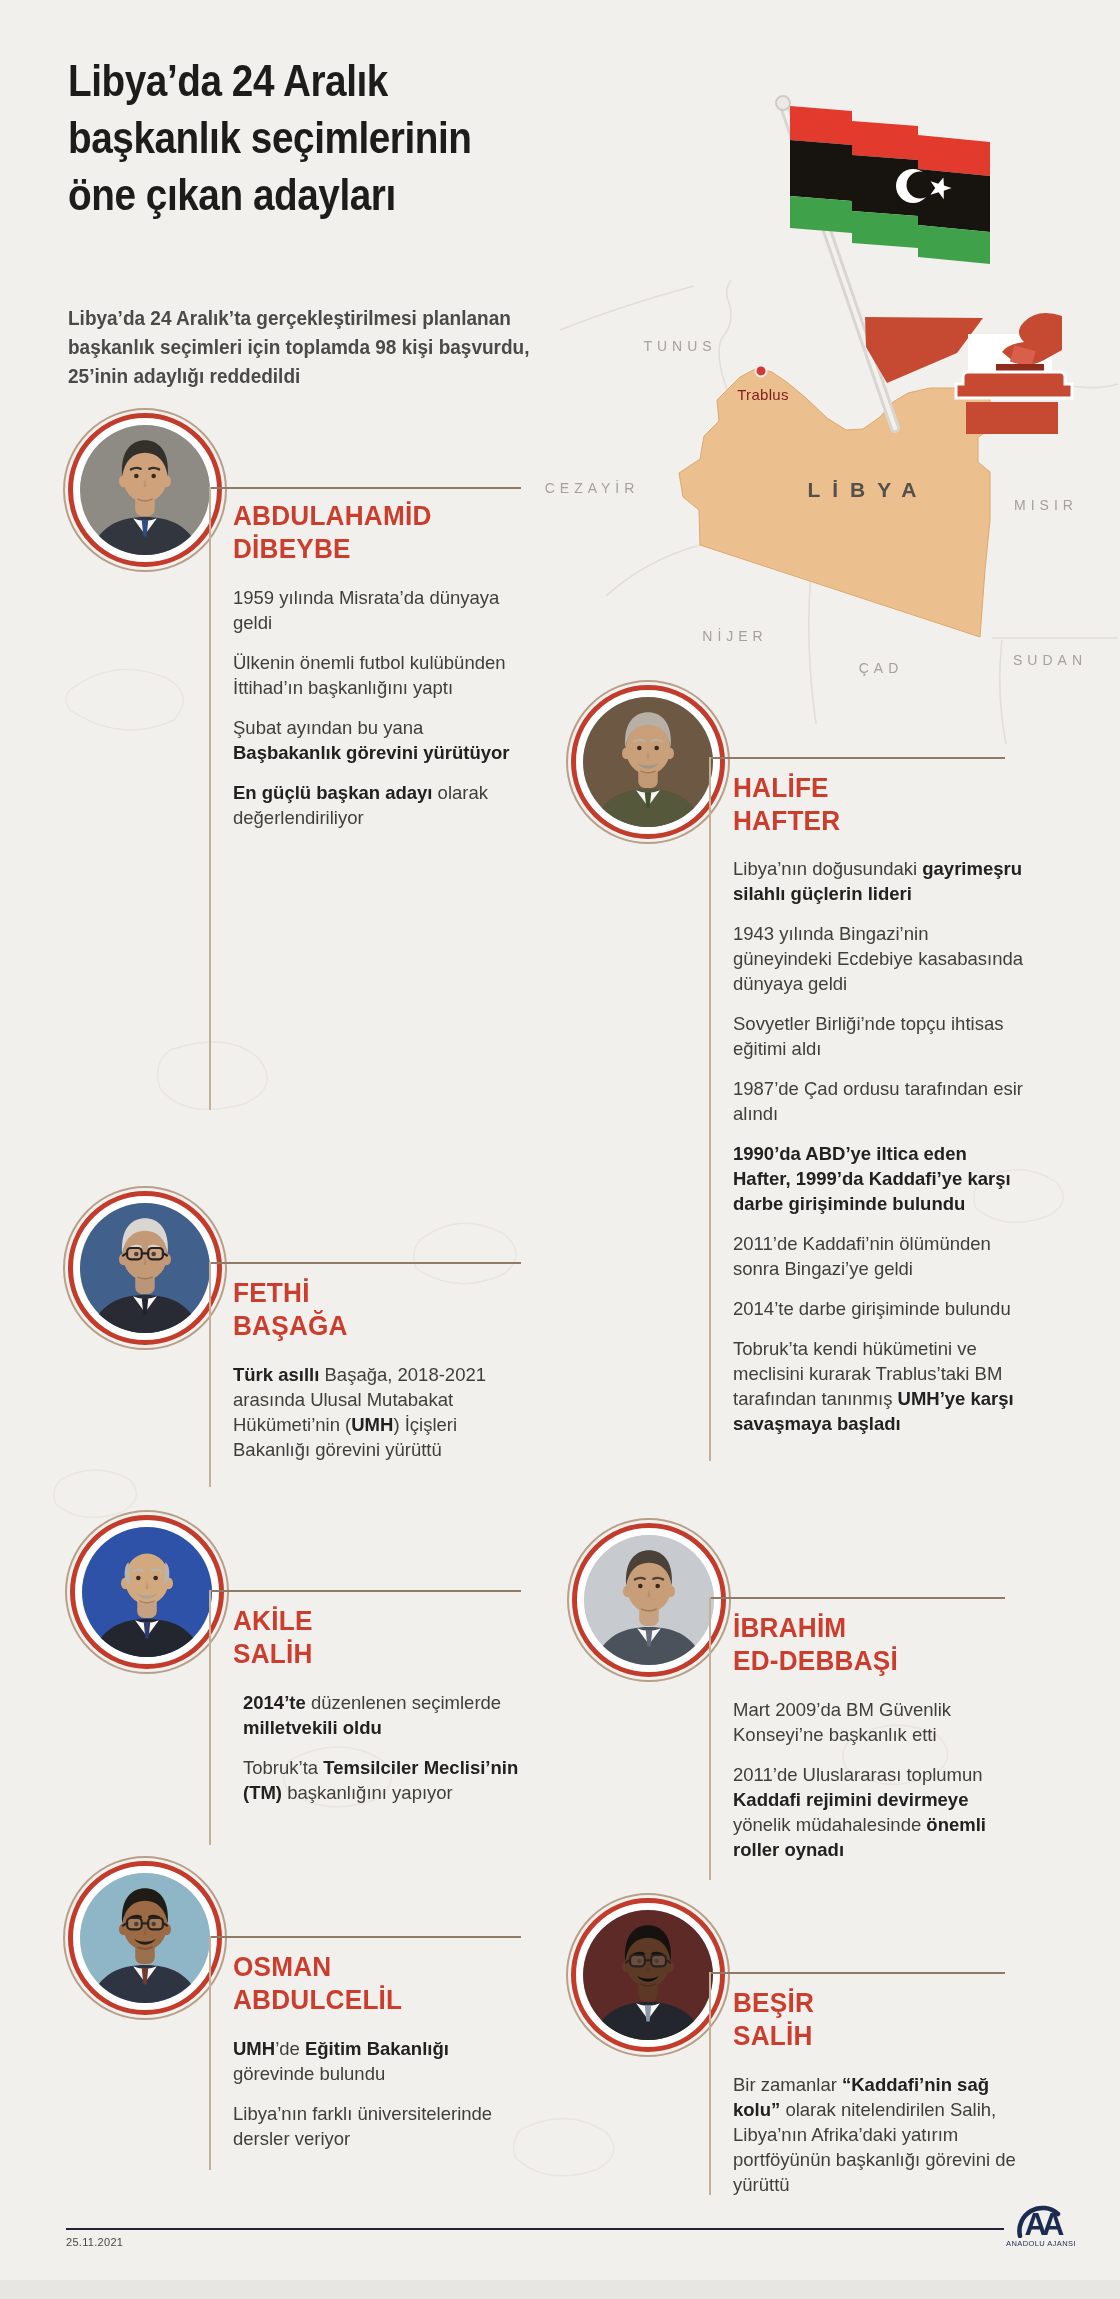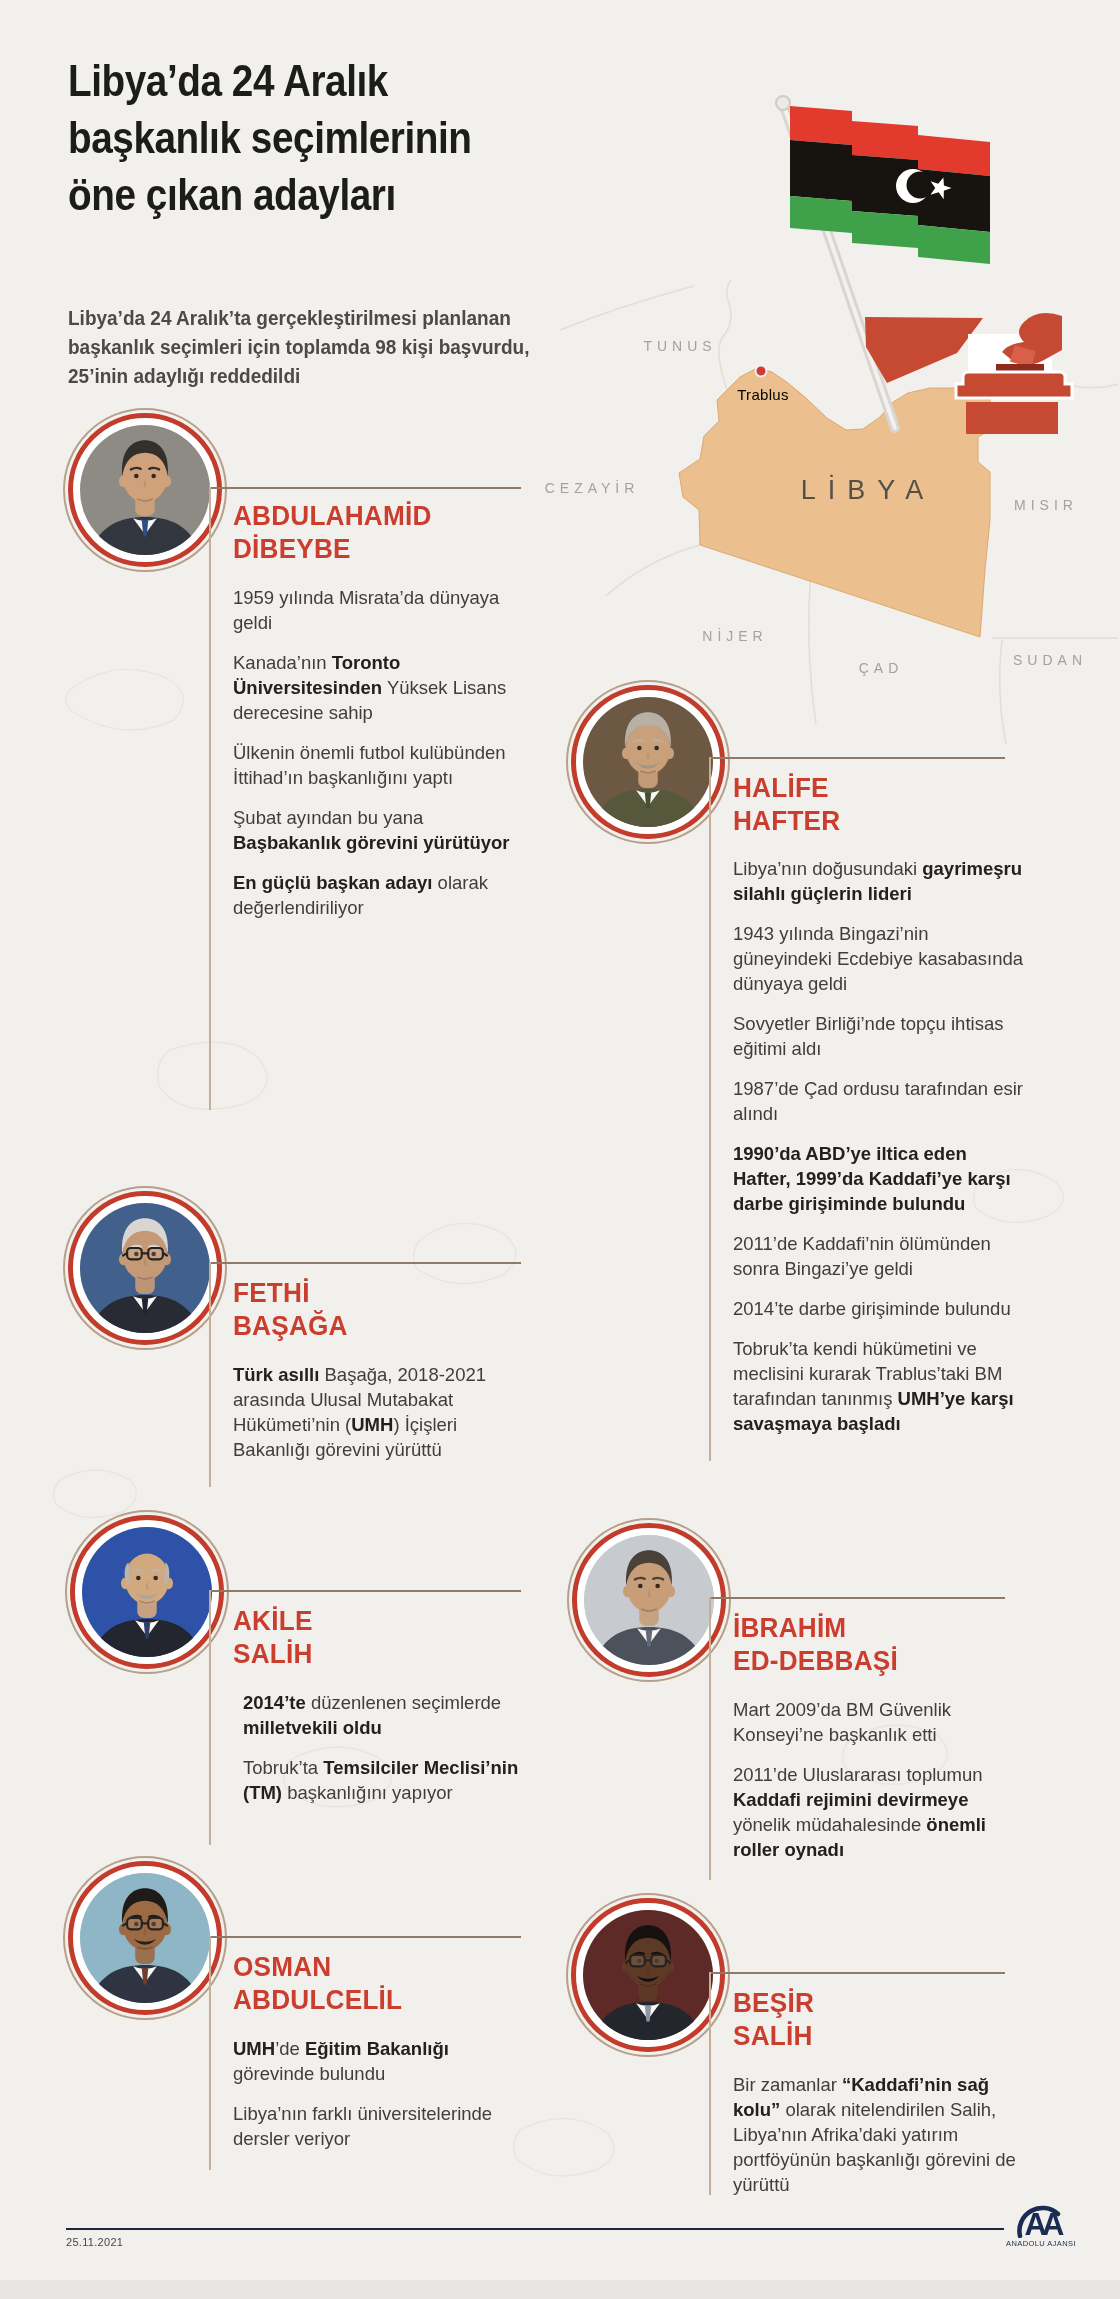--- a/index.html
+++ b/index.html
@@ -13,22 +13,22 @@
   .bg-tex{position:absolute;left:0;top:0;width:1120px;height:2299px;pointer-events:none}
   
   .title{position:absolute;left:68px;top:52px;font-size:44px;line-height:57px;font-weight:bold;
          color:#1c1c1a;letter-spacing:-.5px;transform:scaleX(.88);transform-origin:left top;white-space:nowrap}
   .intro{position:absolute;left:68px;top:284px;width:540px;font-size:20px;line-height:29px;
          font-weight:bold;color:#4b4a48;transform:scaleX(.95);transform-origin:left top}
   
   .map-svg{position:absolute;left:0;top:0;width:1120px;height:800px}
   .map-label{position:absolute;transform:translate(-50%,-50%);font-size:14px;letter-spacing:5px;
              color:#a5a19b;white-space:nowrap}
-  .map-label.big{font-size:27px;letter-spacing:12px;color:#54504a;font-weight:normal}
-  .city-label{position:absolute;transform:translate(-50%,0);font-size:15px;color:#000000;letter-spacing:.3px}
+  .map-label.big{font-size:21px;letter-spacing:12px;color:#54504a;font-weight:bold}
+  .city-label{position:absolute;transform:translate(-50%,0);font-size:15px;color:#7f1d1d;letter-spacing:.3px}
   
   .candidate{position:absolute;left:0;top:0;width:0;height:0}
   .portrait{position:absolute;width:160px;height:160px;border-radius:50%;border:2px solid #b7a08a;
             background:#f2f0ed;display:flex;align-items:center;justify-content:center}
   .ring{width:144px;height:144px;border-radius:50%;border:5px solid #c23b2b;background:#fff;
         display:flex;align-items:center;justify-content:center}
   .photo{width:130px;height:130px;border-radius:50%;overflow:hidden;background:#ddd}
   .photo svg{width:100%;height:100%}
   .rule-h{position:absolute;height:2px;background:#8f7a66}
   .rule-v{position:absolute;width:2px;background:#c6ae97}
@@ -172,21 +172,20 @@
       </div>
     </div>
     <div class="rule-h" style="left:209px;top:487px;width:312px"></div>
     <div class="rule-v" style="left:209px;top:487px;height:623px"></div>
     <h2 class="cname" style="left:233px;top:500px">
       <span>ABDULAHAMİD</span>
       <span>DİBEYBE</span>
     </h2>
     <div class="facts" style="left:233px;top:585px;width:302px">
         <p class="fact"><span>1959 yılında Misrata’da dünyaya geldi</span></p>
-        <p class="fact"><span>Kanada’nın </span><b>Toronto Üniversitesinden</b><span> Yüksek Lisans derecesine sahip</span></p>
         <p class="fact"><span>Ülkenin önemli futbol kulübünden İttihad’ın başkanlığını yaptı</span></p>
         <p class="fact"><span>Şubat ayından bu yana </span><b>Başbakanlık görevini yürütüyor</b></p>
         <p class="fact"><b>En güçlü başkan adayı</b><span> olarak değerlendiriliyor</span></p>
       </div>
   </section>
 
   <section class="candidate c1">
     <div class="portrait" style="left:566px;top:680px">
       <div class="ring">
         <div class="photo">

